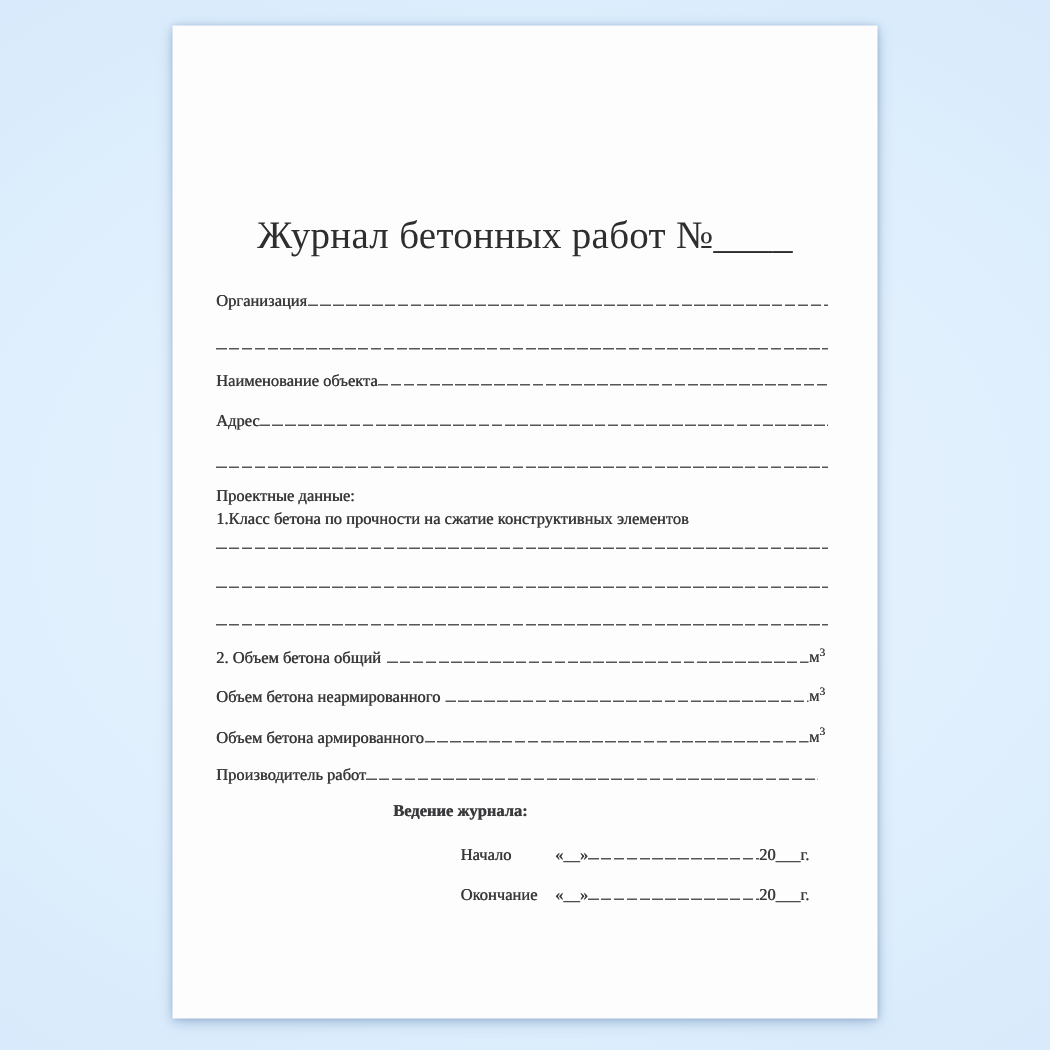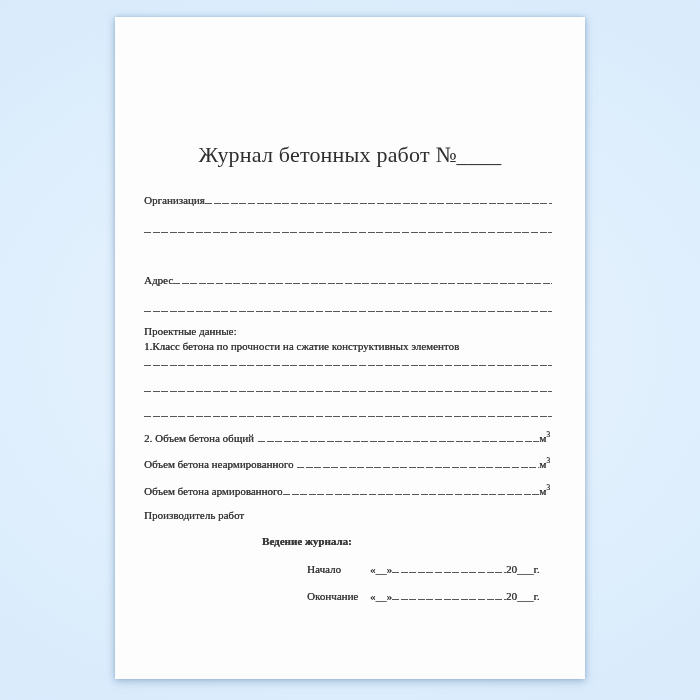--- a/index.html
+++ b/index.html
@@ -15,21 +15,21 @@
     position: absolute;
     left: 115px; top: 17px;
     width: 470px; height: 662px;
     background: #fdfdfd;
     box-shadow: 0 2px 9px rgba(104,138,178,0.55), 0 0 3px rgba(104,138,178,0.35);
   }
   .title {
     position: absolute;
     top: 125px; left: 0; width: 100%;
     text-align: center;
-    font-size: 22px;
+    font-size: 26px;
     color: #2e2e30;
     letter-spacing: 0.2px;
     white-space: nowrap;
   }
   .row {
     position: absolute;
     left: 29px;
     width: 408px;
     height: 14px;
     display: flex;
@@ -43,21 +43,21 @@
   .fill-line {
     flex: 1 1 auto;
     height: 11px;
     background-image: repeating-linear-gradient(90deg, #55555a 0, #55555a 7px, rgba(0,0,0,0) 7px, rgba(0,0,0,0) 8.6px);
     background-size: 100% 1px;
     background-repeat: no-repeat;
     background-position: 0 100%;
   }
   .gap { margin-left: 4px; }
   .vol { width: 406px; justify-content: space-between; }
-  .foreman { width: 401px; flex-direction: column; }
+  .foreman { width: 401px; }
   .unit { flex: 0 0 auto; margin-left: 0; }
   .unit sup { font-size: 7.5px; }
   .text-row { width: 420px; align-items: flex-end; }
   .journal-row { left: 147px; width: auto; font-weight: bold; }
   .date-row { left: 192px; width: auto; }
   .date-label { display: inline-block; width: 63px; flex: 0 0 auto; }
   .dline { flex: 0 0 auto; width: 114px; }
 </style>
 </head>
 <body>
@@ -69,20 +69,24 @@
 
     <div class="row" style="top:176px">
       <span class="lbl">Организация</span>
       <span class="fill-line"></span>
     </div>
 
     <div class="row" style="top:205px">
       <span class="fill-line"></span>
     </div>
 
+    <div class="row" style="top:229px">
+      <span class="lbl">Наименование объекта</span>
+      <span class="fill-line"></span>
+    </div>
 
     <div class="row" style="top:256px">
       <span class="lbl">Адрес</span>
       <span class="fill-line"></span>
     </div>
 
     <div class="row" style="top:284px">
       <span class="fill-line"></span>
     </div>
 

